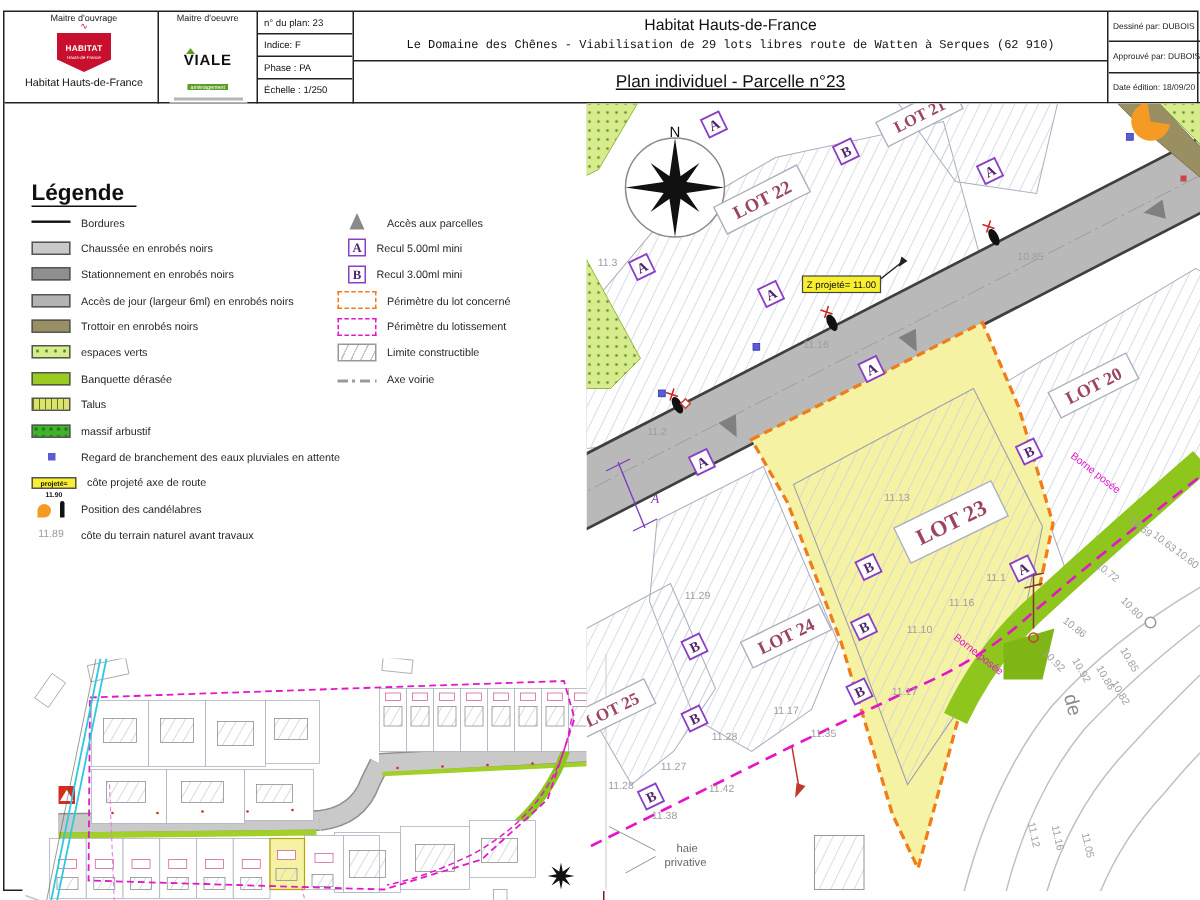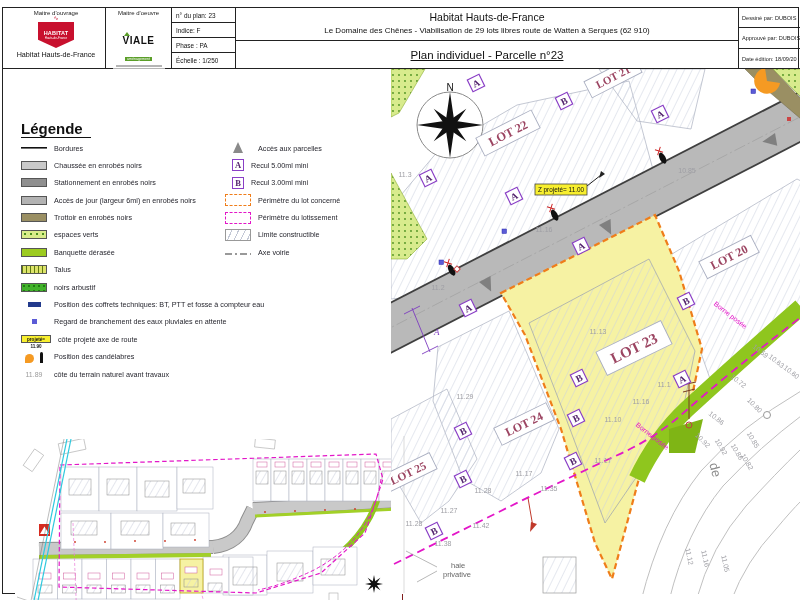--- a/index.html
+++ b/index.html
@@ -23,21 +23,21 @@
   .mo-name{font-size:7.2px;color:#111;margin-top:2px;}
   .viale{font-size:10px;font-weight:bold;color:#111;letter-spacing:.5px;margin-top:19px;position:relative;}
   .viale i{position:absolute;top:-3px;left:18px;width:0;height:0;border-left:3px solid transparent;border-right:3px solid transparent;border-bottom:4px solid #5a9e28;}
   .amenagement{display:inline-block;background:#5a9e28;color:#fff;font-size:3.6px;padding:0 2px;margin-top:0;}
   .addr{width:46px;height:1.6px;background:#b5b5b5;margin:1.4px auto 0;}
   .addr.a2{width:52px}.addr.a3{width:40px}
   .info-row{height:15px;border-bottom:1px solid #222;box-sizing:border-box;font-size:6.4px;color:#111;
     display:flex;align-items:center;padding-left:4px;}
   .info-row:last-child{border-bottom:none;}
   .tb-org{font-size:10.5px;color:#111;text-align:center;margin-top:3px;}
-  .tb-desc{font-size:8px;color:#111;text-align:center;margin-top:3px;}
+  .tb-desc{font-size:8px;color:#111;text-align:center;margin-top:3px;font-family:Liberation Mono, monospace;}
   .tb-div{border-top:1px solid #222;margin-top:5px;}
   .tb-sheet{flex:1;display:flex;align-items:center;justify-content:center;font-size:11.5px;color:#111;text-decoration:underline;}
   .tr-row{height:20.3px;border-bottom:1px solid #222;box-sizing:border-box;font-size:5.6px;color:#222;
     display:flex;align-items:center;padding-left:3px;white-space:nowrap;}
   .tr-row:last-child{border-bottom:none;}
   
   .legend-panel{position:absolute;left:12px;top:61px;width:388px;height:525px;border-right:1px solid #7f1d1d;box-sizing:border-box;background:#fff;margin-top:43px;}
   .plan-panel{position:absolute;left:388px;top:61px;width:409px;height:525px;background:#fff;overflow:hidden;}
   .legend-title{display:inline-block;margin:8px 0 0 6px;font-size:15px;font-weight:bold;color:#111;
     border-bottom:1.6px solid #111;padding-right:8px;}
@@ -155,25 +155,21 @@
           <div class="lg-row">
             <span class="sw sw-banquette"></span>
             <span class="lg-label">Banquette dérasée</span>
           </div>
           <div class="lg-row">
             <span class="sw sw-talus"></span>
             <span class="lg-label">Talus</span>
           </div>
           <div class="lg-row">
             <span class="sw sw-massif"></span>
-            <span class="lg-label">noirs arbustif</span>
-          </div>
-          <div class="lg-row">
-            <span class="sw sw-coffrets"></span>
-            <span class="lg-label">Position des coffrets techniques: BT, PTT et fosse à compteur eau</span>
+            <span class="lg-label">massif arbustif</span>
           </div>
           <div class="lg-row">
             <span class="sw sw-pluvial"></span>
             <span class="lg-label">Regard de branchement des eaux pluviales en attente</span>
           </div>
           <div class="lg-row">
             <span class="sw sw-cote_proj">projeté= 11.90</span>
             <span class="lg-label">côte projeté axe de route</span>
           </div>
           <div class="lg-row">

